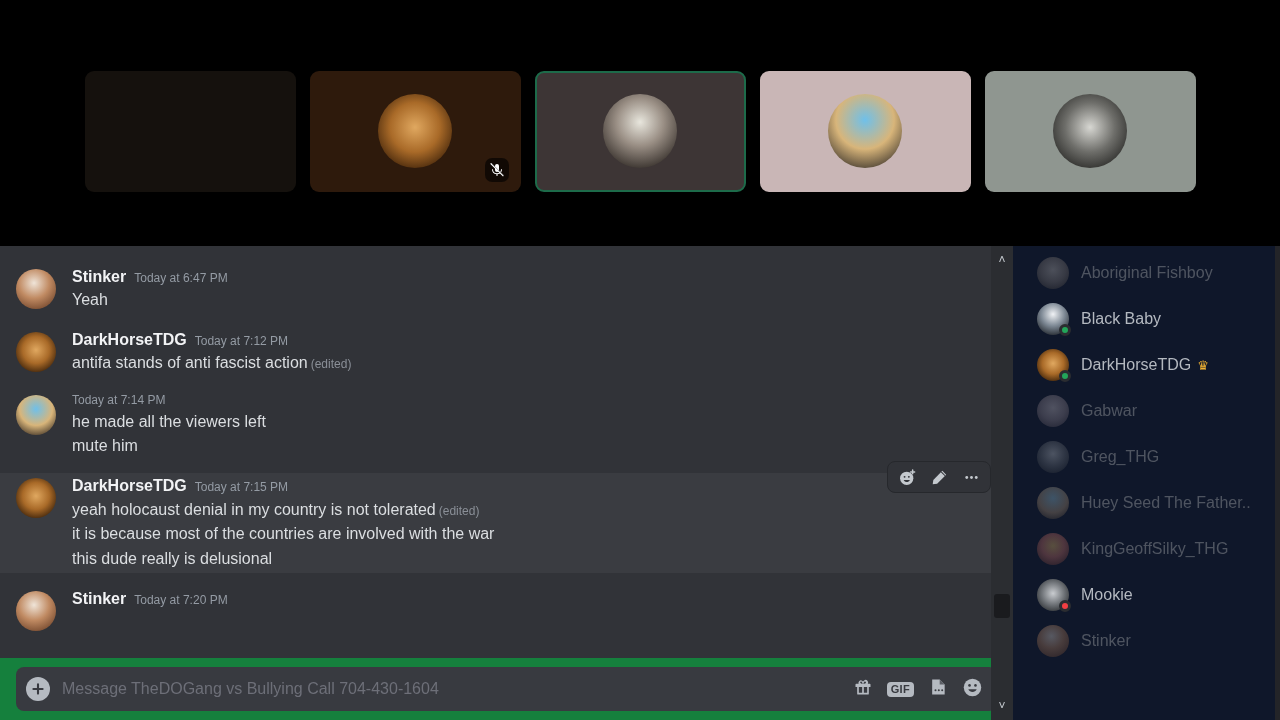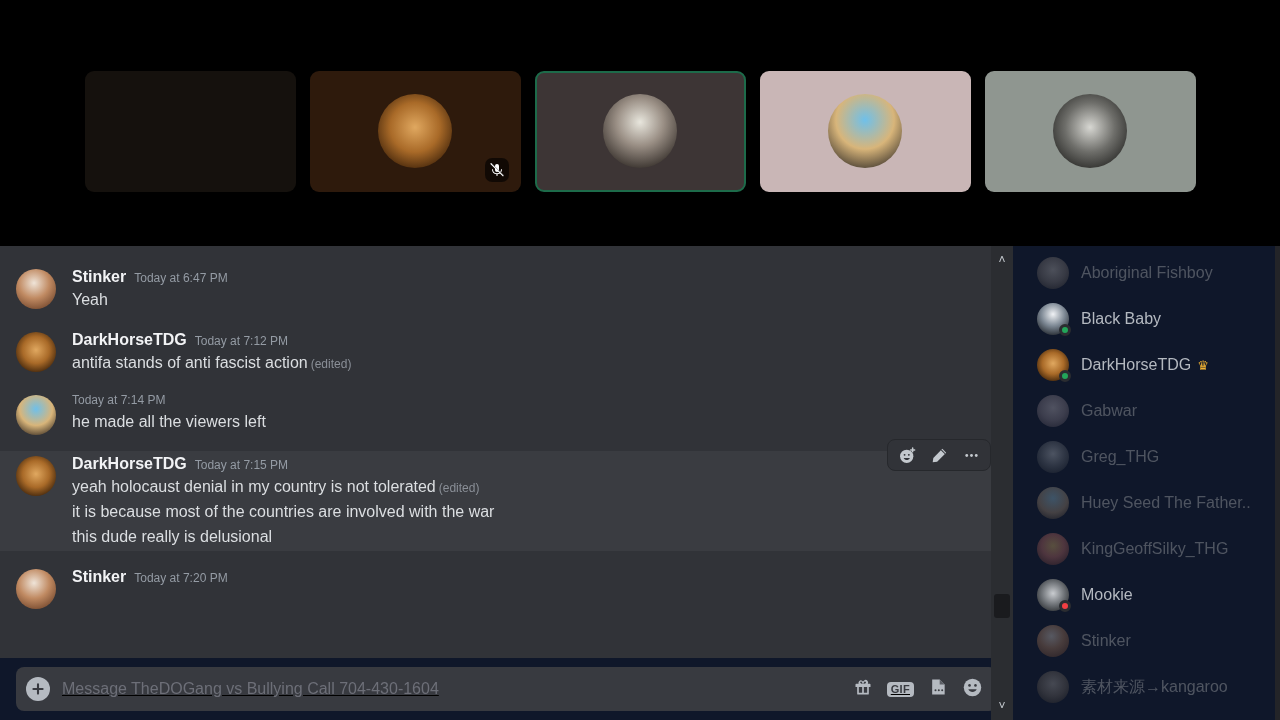--- a/index.html
+++ b/index.html
@@ -82,22 +82,22 @@
     padding: 0 4px; gap: 2px;
   }
   .hover-btn {
     width: 30px; height: 28px; display: flex;
     align-items: center; justify-content: center; border-radius: 4px;
   }
 
   
   .composer-zone {
     position: absolute; left: 0; right: 0; bottom: 0; height: 62px;
-    background: #0f172a; padding: 0 16px;
-    display: flex; align-items: center; text-decoration: underline;
+    background: #15803d; padding: 0 16px;
+    display: flex; align-items: center;
   }
   .composer {
     width: 100%; height: 44px; background: #383a40; border-radius: 8px;
     display: flex; align-items: center; padding: 0 14px 0 10px; gap: 12px;
   }
   .plus-btn {
     flex: 0 0 auto; width: 24px; height: 24px; border-radius: 50%;
     background: #b5bac1; display: flex; align-items: center; justify-content: center;
   }
   .placeholder {
@@ -214,20 +214,21 @@
             <div class="line"><span>antifa stands of anti fascist action</span><span class="edited">(edited)</span></div>
           </div>
         </div>
         <div class="msg-group">
           <div class="avatar" style="background: radial-gradient(circle at 50% 35%, rgb(111, 192, 234) 0%, rgb(216, 181, 122) 50%, rgb(51, 40, 31) 92%);"></div>
           <div class="msg-body">
             <div class="msg-head">
               <span class="ts">Today at 7:14 PM</span>
             </div>
             <div class="line"><span>he made all the viewers left</span></div>
+            <div class="line"><span>mute him</span></div>
           </div>
         </div>
         <div class="msg-group hovered">
           <div class="avatar" style="background: radial-gradient(circle at 50% 45%, rgb(224, 168, 96) 0%, rgb(169, 106, 40) 45%, rgb(42, 22, 5) 88%);"></div>
           <div class="msg-body">
             <div class="msg-head">
               <span class="author">DarkHorseTDG</span>
               <span class="ts">Today at 7:15 PM</span>
             </div>
             <div class="line"><span>yeah holocaust denial in my country is not tolerated</span><span class="edited">(edited)</span></div>
@@ -385,24 +386,16 @@
         </div>
       </div>
       <div class="member offline">
         <div class="m-av-wrap">
           <div class="m-av" style="background: radial-gradient(circle at 45% 35%, rgb(239, 228, 216) 0%, rgb(192, 138, 98) 45%, rgb(106, 63, 38) 90%);"></div>
         </div>
         <div class="m-name">
           <span>Stinker</span>
         </div>
       </div>
-      <div class="member offline">
-        <div class="m-av-wrap">
-          <div class="m-av" style="background: radial-gradient(circle at 50% 40%, rgb(185, 178, 168) 0%, rgb(122, 111, 98) 50%, rgb(46, 41, 34) 92%);"></div>
-        </div>
-        <div class="m-name">
-          <span>素材来源→kangaroo</span>
-        </div>
-      </div>
     </div>
   <div class="side-strip"></div>
 
 </div>
 
 </body></html>

